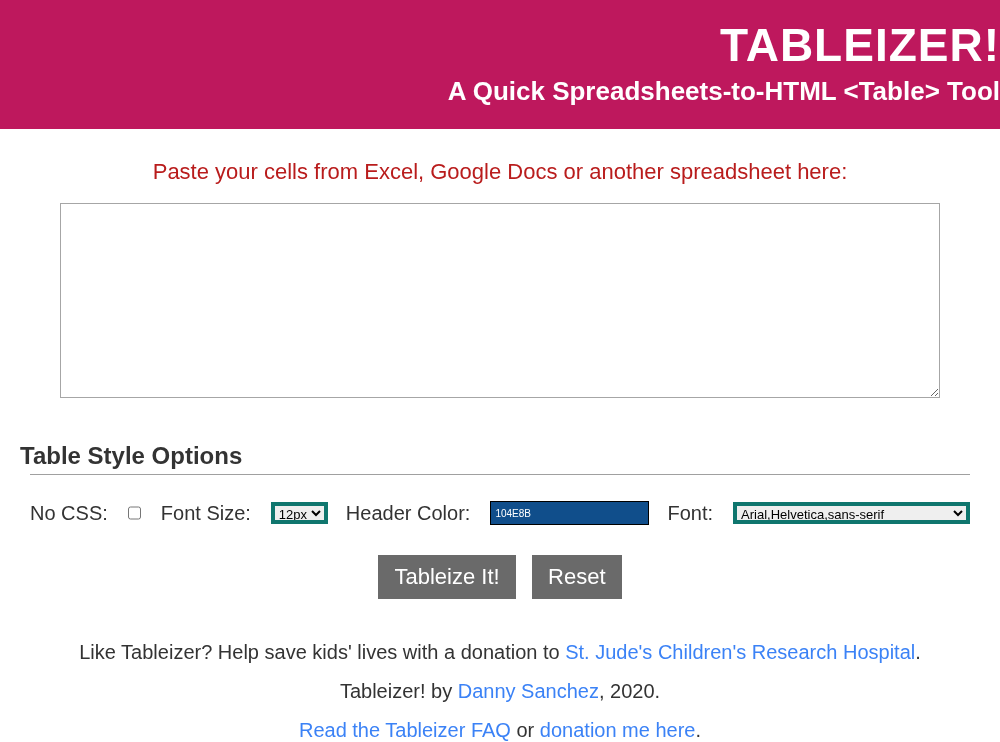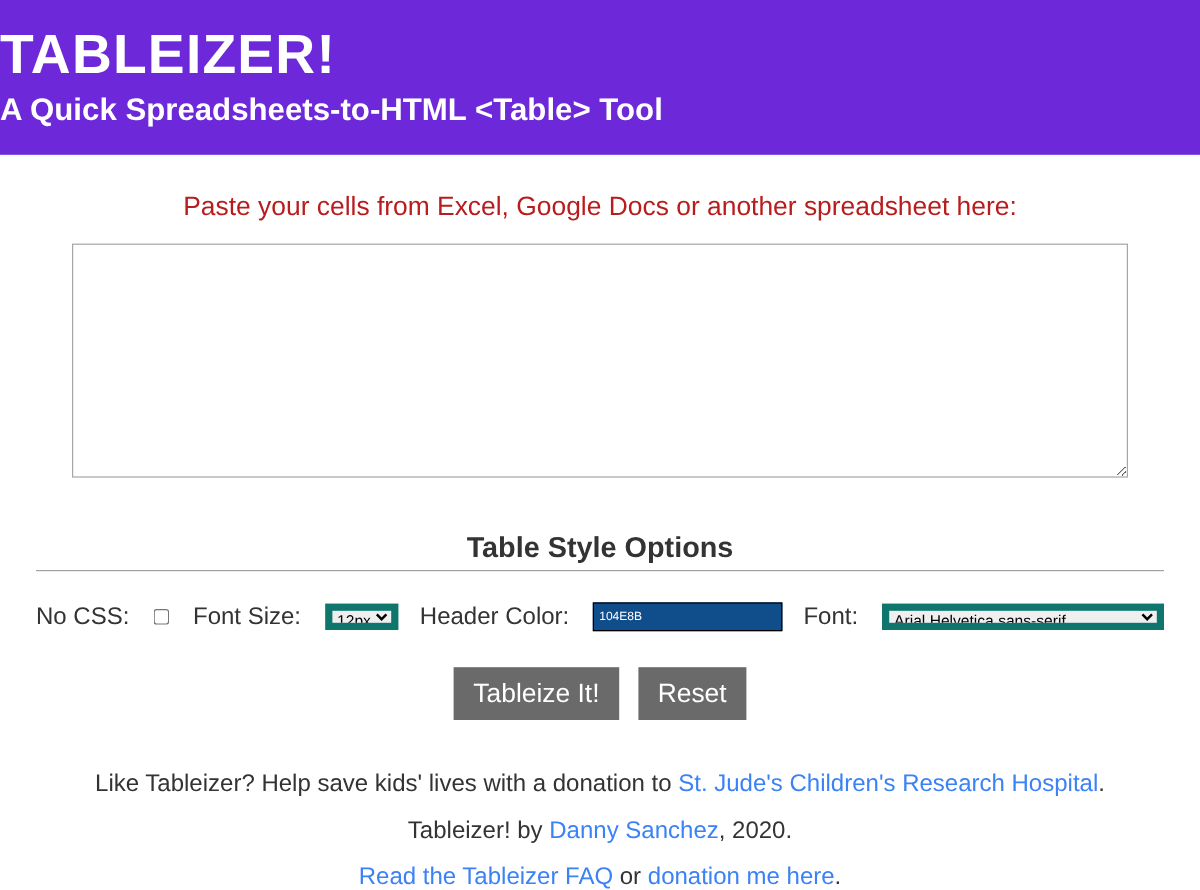--- a/index.html
+++ b/index.html
@@ -3,23 +3,23 @@
   <meta charset="utf-8">
   <style>
     * { margin: 0; padding: 0; box-sizing: border-box; }
     body {
       font-family: 'Segoe UI', Tahoma, Geneva, Verdana, sans-serif;
       color: #333;
       background: #fff;
       width: 1000px;
     }
     .header {
-      background: #6d28d9;
+      background: #be185d;
       color: #fff;
-      text-align: left;
+      text-align: right;
       padding: 18px 0 22px 0;
     }
     .header h1 {
       font-size: 46px;
       font-weight: 700;
       letter-spacing: 1px;
     }
     .header h2 {
       font-size: 26px;
       font-weight: 600;
@@ -42,21 +42,21 @@
       height: 195px;
       border: 1px solid #a6a6a6;
       resize: both;
       font-family: monospace;
       font-size: 13px;
       padding: 4px;
       display: inline-block;
       background: #fff;
     }
     .options-title {
-      text-align: center;
+      text-align: left;
       font-size: 24px;
       font-weight: 600;
       color: #333;
       margin-top: 40px;
       margin-bottom: 4px;
     }
     .options-divider {
       border: none;
       border-top: 1px solid #a0a0a0;
       margin: 0 10px 26px 10px;
@@ -70,21 +70,21 @@
       padding: 0 10px;
       flex-wrap: nowrap;
       gap: 18px;
     }
     .options-row label {
       white-space: nowrap;
     }
     .options-row select {
       font-size: 13px;
       height: 22px;
-      border: 6px solid #0f766e;
+      border: 4px solid #0f766e;
       background: #efefef;
     }
     .font-size-select { width: 62px; margin-left:2px; }
     .font-select { width: 312px; margin-left:2px; }
     input.checkbox {
       width: 14px; height: 14px;
       margin: 0 2px 0 2px;
       position: relative;
       top: 0px;
     }

